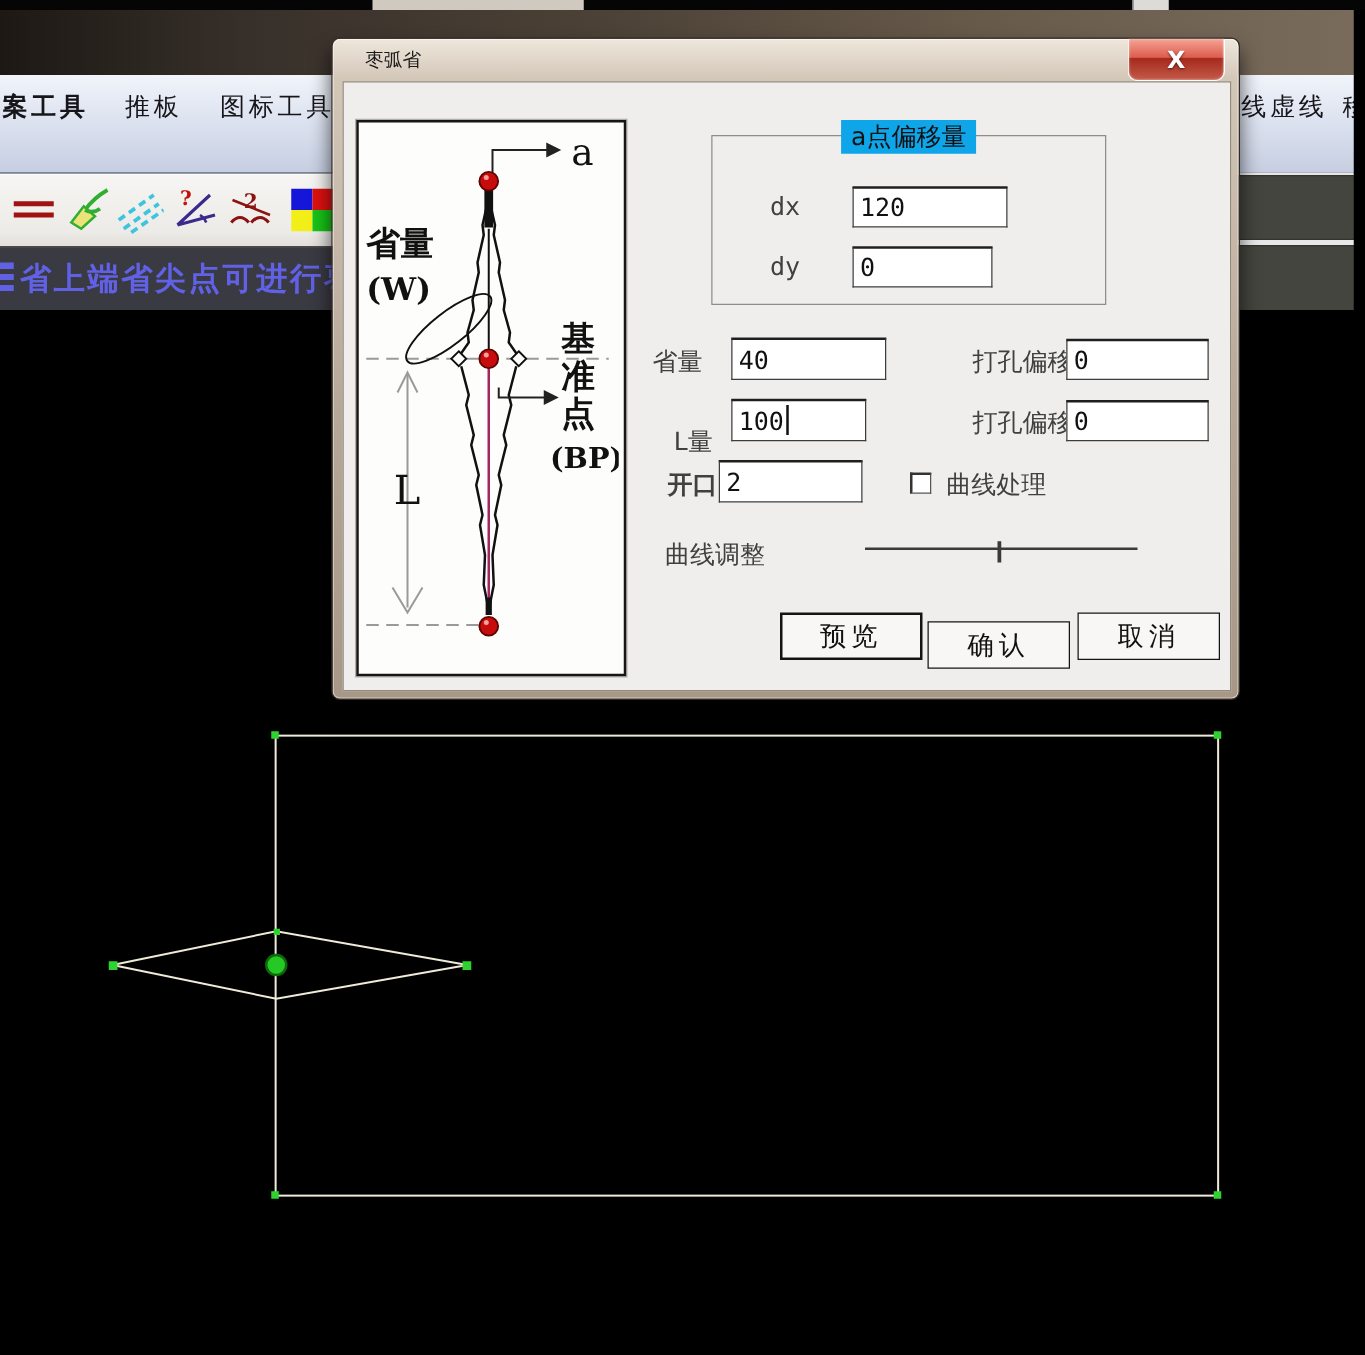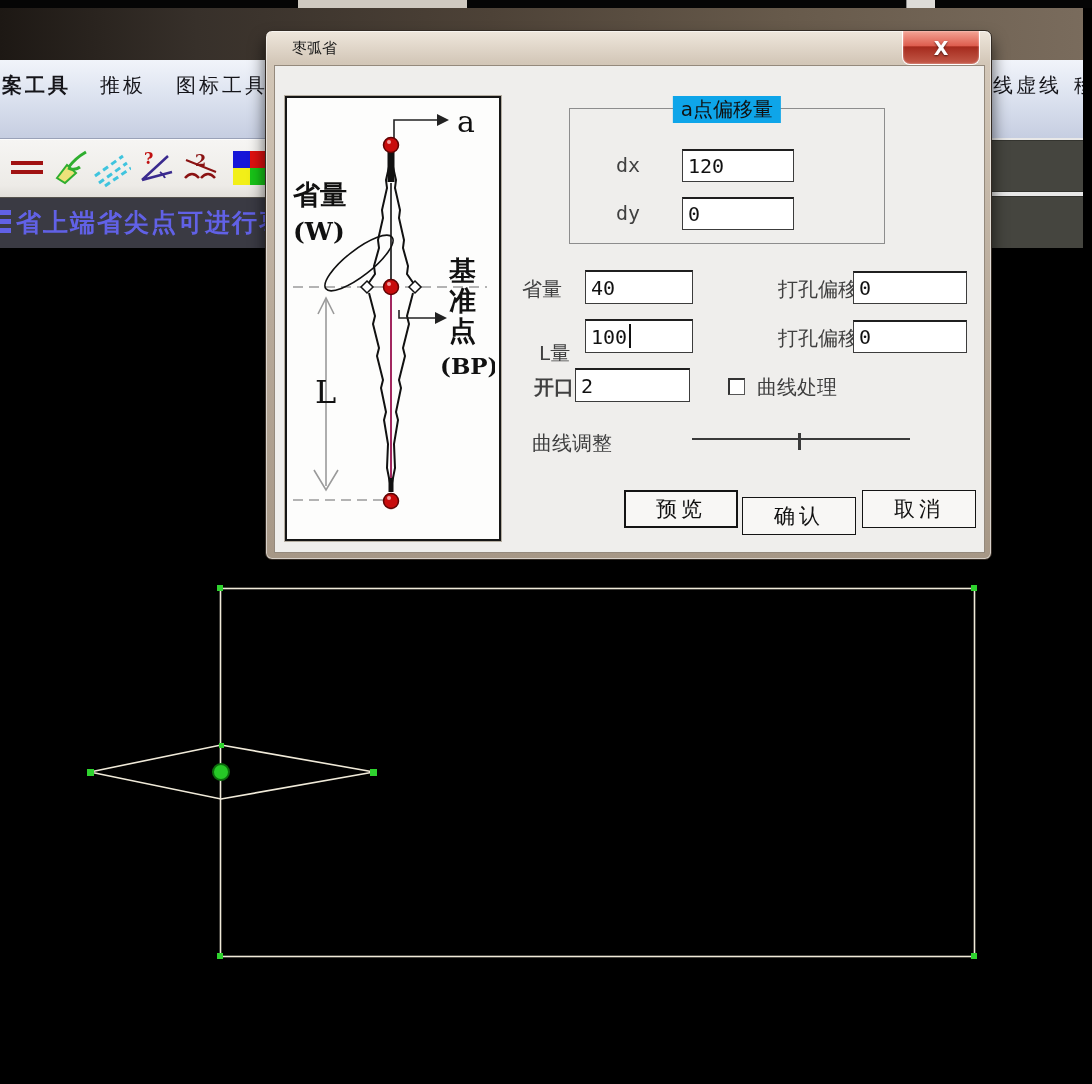--- a/index.html
+++ b/index.html
@@ -219,27 +219,27 @@
             <text x="162" y="212" font-size="27">准</text>
             <text x="162" y="242" font-size="27">点</text>
             <text x="153" y="276" font-size="23">(BP)</text>
           </g>
         </svg>
       </div>
 
       <div class="group-box">
         <div class="group-legend">a点偏移量</div>
         <div class="fld-label mono" style="left:46px;top:44px;">dx</div>
-        <input class="txt-input" style="left: 112px; top: 40px; width: 112px; height: 33px;" value="120">
+        <input class="txt-input" style="left: 112px; top: 40px; width: 124px; height: 33px;" value="120">
         <div class="fld-label mono" style="left:46px;top:92px;">dy</div>
         <input class="txt-input" style="left: 112px; top: 88px; width: 112px; height: 33px;" value="0">
       </div>
 
       <div class="fld-label" style="left:247px;top:210px;">省量</div>
-      <input class="txt-input" style="left: 310px; top: 204px; width: 108px; height: 34px;" value="40">
+      <input class="txt-input" style="left: 310px; top: 204px; width: 124px; height: 34px;" value="40">
       <div class="fld-label" style="left:503px;top:210px;">打孔偏移</div>
       <input class="txt-input" style="left: 578px; top: 205px; width: 114px; height: 33px;" value="0">
 
       <div class="fld-label" style="left:264px;top:259px;margin-top:15px;">L量</div>
       <input class="txt-input" style="left: 310px; top: 253px; width: 108px; height: 34px;" value="100">
       <div class="text-caret" style="left:354px;top:258px;"></div>
       <div class="fld-label" style="left:503px;top:259px;">打孔偏移</div>
       <input class="txt-input" style="left: 578px; top: 254px; width: 114px; height: 33px;" value="0">
 
       <div class="fld-label" style="left:259px;top:308px;font-weight:bold;">开口</div>

